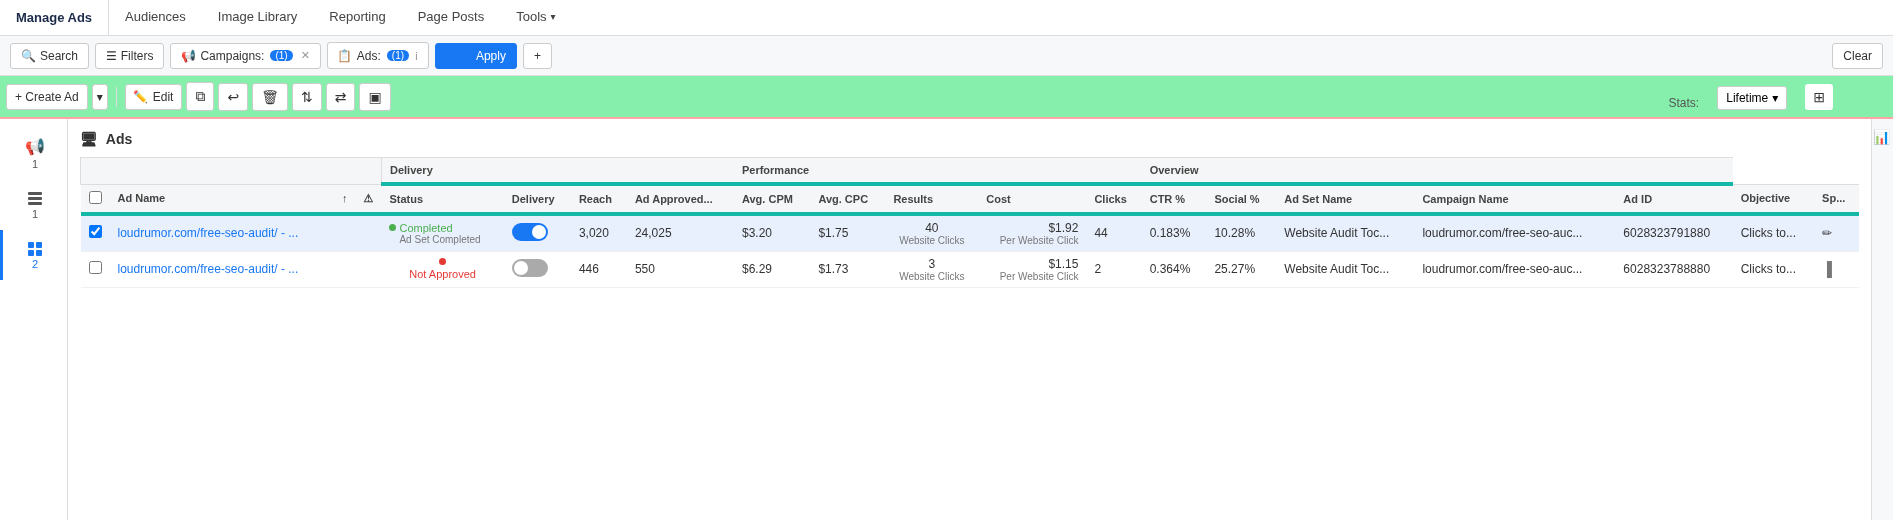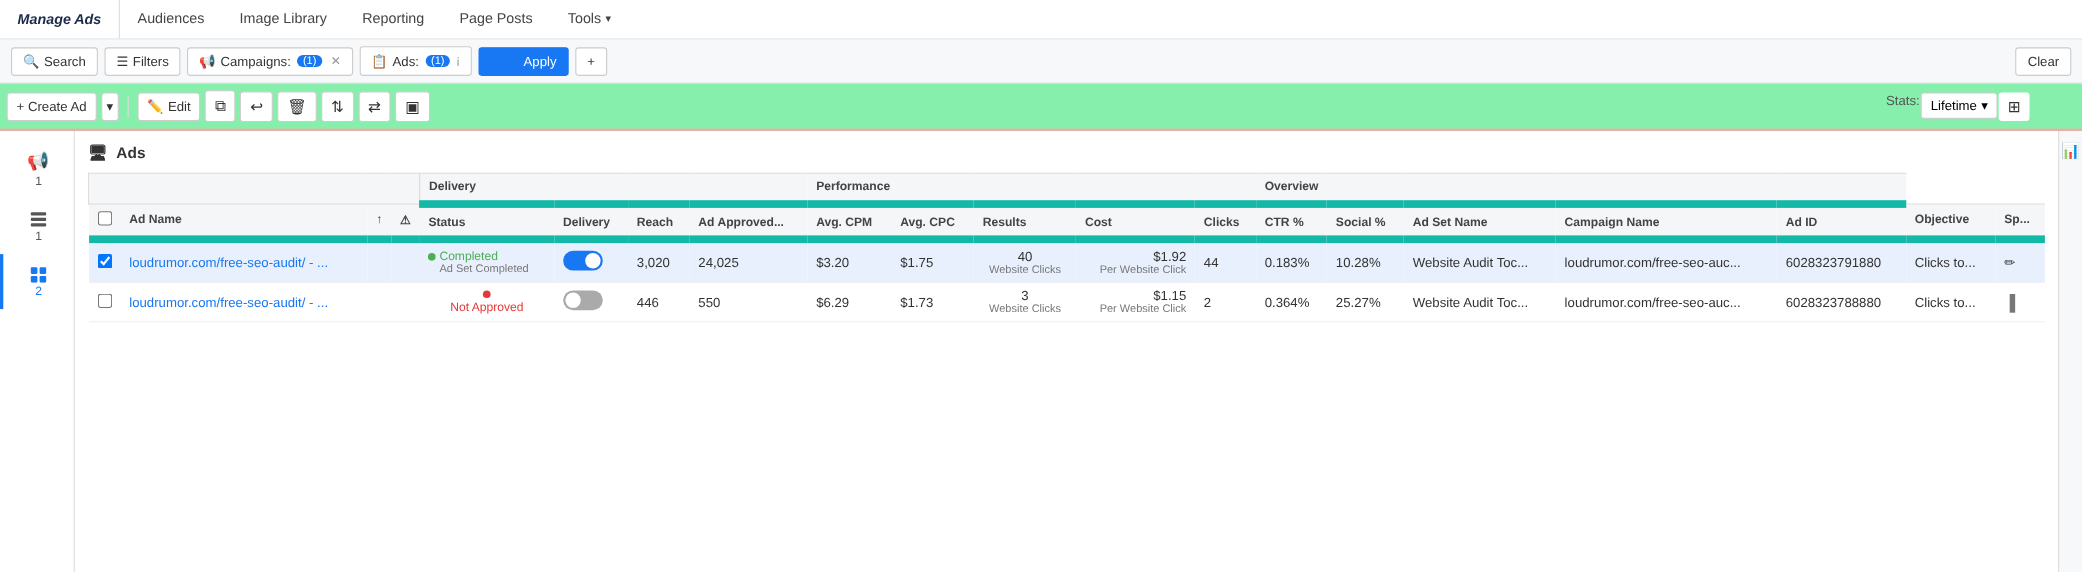--- a/index.html
+++ b/index.html
@@ -1,55 +1,55 @@
 <!DOCTYPE html>
 <html><head>
   <meta charset="utf-8">
   <style>
     * { box-sizing: border-box; margin: 0; padding: 0; }
     body { font-family: -apple-system, BlinkMacSystemFont, 'Segoe UI', Arial, sans-serif; font-size: 12px; background: #fff; color: #333; overflow-x: hidden; }
 
     
     .top-nav { display: flex; align-items: center; border-bottom: 1px solid #ddd; background: #fff; padding: 0 0; height: 36px; }
-    .top-nav-title { font-weight: 700; font-size: 13px; color: #1c2a4a; padding: 0 16px; border-right: 1px solid #ddd; height: 100%; display: flex; align-items: center; font-style: italic; }
+    .top-nav-title { font-weight: 700; font-size: 13px; color: #1c2a4a; padding: 0 16px; border-right: 1px solid #ddd; height: 100%; display: flex; align-items: center; }
     .top-nav-tabs { display: flex; height: 100%; }
     .top-nav-tab { padding: 0 16px; height: 100%; display: flex; align-items: center; font-size: 13px; color: #444; cursor: pointer; border-bottom: 2px solid transparent; }
     .top-nav-tab .chevron { margin-left: 4px; font-size: 10px; }
 
     
     .toolbar { display: flex; align-items: center; padding: 6px 10px; border-bottom: 1px solid #ddd; background: #f7f8fa; gap: 6px; position: relative; }
     .btn { display: inline-flex; align-items: center; gap: 4px; padding: 5px 10px; border: 1px solid #ccc; border-radius: 3px; background: #fff; font-size: 12px; cursor: pointer; color: #333; white-space: nowrap; }
     .btn-primary { background: #1877f2; color: #fff; border-color: #1877f2; padding-left: 40px; }
     .btn-clear { position: absolute; right: 10px; padding: 5px 10px; border: 1px solid #ccc; border-radius: 3px; background: #fff; font-size: 12px; cursor: pointer; color: #333; }
     .badge { background: #1877f2; color: #fff; border-radius: 10px; padding: 0 5px; font-size: 10px; margin-left: 2px; }
     .toolbar-sep { width: 1px; height: 20px; background: #ddd; margin: 0 4px; }
 
     
     .action-bar { display: flex; align-items: center; padding: 6px 6px; border-bottom: 2px solid #fca5a5; background: #86efac; gap: 4px; position: relative; }
     .action-btn { display: inline-flex; align-items: center; gap: 4px; padding: 5px 8px; border: 1px solid #ccc; border-radius: 3px; background: #fff; font-size: 12px; cursor: pointer; color: #333; }
-    .stats-label { position: absolute; right: 48px; font-size: 12px; color: #555; display: flex; align-items: flex-start; gap: 1px; }
+    .stats-label { position: absolute; right: 60px; font-size: 12px; color: #555; display: flex; align-items: flex-end; gap: 18px; }
     .stats-btn { border: 1px solid #ccc; border-radius: 3px; padding: 4px 8px; font-size: 12px; cursor: pointer; background: #fff; display: inline-flex; align-items: center; gap: 4px; }
 
     
     .main-layout { display: flex; height: calc(529px - 36px - 46px - 46px); }
 
     
     .sidebar { width: 68px; border-right: 1px solid #ddd; background: #fff; flex-shrink: 0; padding-top: 8px; }
     .sidebar-item { display: flex; flex-direction: column; align-items: center; justify-content: center; padding: 10px 4px; cursor: pointer; font-size: 11px; color: #555; gap: 2px; border-left: 3px solid transparent; }
     .sidebar-item.active { border-left-color: #1877f2; color: #1877f2; }
 
     
     .content { flex: 1; overflow: auto; padding: 12px; }
 
     
     .section-header { display: flex; align-items: center; gap: 8px; margin-bottom: 10px; font-weight: 600; font-size: 14px; }
 
     
     .ads-table { width: 100%; border-collapse: collapse; font-size: 12px; }
-    .ads-table th { background: #f5f6f7; border-bottom: 7px solid #14b8a6; border-top: 1px solid #ddd; padding: 6px 8px; text-align: left; font-weight: 600; color: #444; font-size: 11px; white-space: nowrap; cursor: pointer; }
+    .ads-table th { background: #f5f6f7; border-bottom: 4px solid #14b8a6; border-top: 1px solid #ddd; padding: 6px 8px; text-align: left; font-weight: 600; color: #444; font-size: 11px; white-space: nowrap; cursor: pointer; }
     .ads-table td { padding: 5px 8px; border-bottom: 1px solid #f0f0f0; vertical-align: middle; }
     .ads-table tr.selected td { background: #e8f0fe; }
 
     
     .toggle { display: inline-block; width: 36px; height: 18px; border-radius: 9px; background: #1877f2; position: relative; cursor: pointer; }
     .toggle::after { content: ''; position: absolute; width: 14px; height: 14px; border-radius: 50%; background: #fff; top: 2px; right: 2px; transition: 0.2s; }
     .toggle.off { background: #aaa; }
     .toggle.off::after { right: auto; left: 2px; }
 
     

